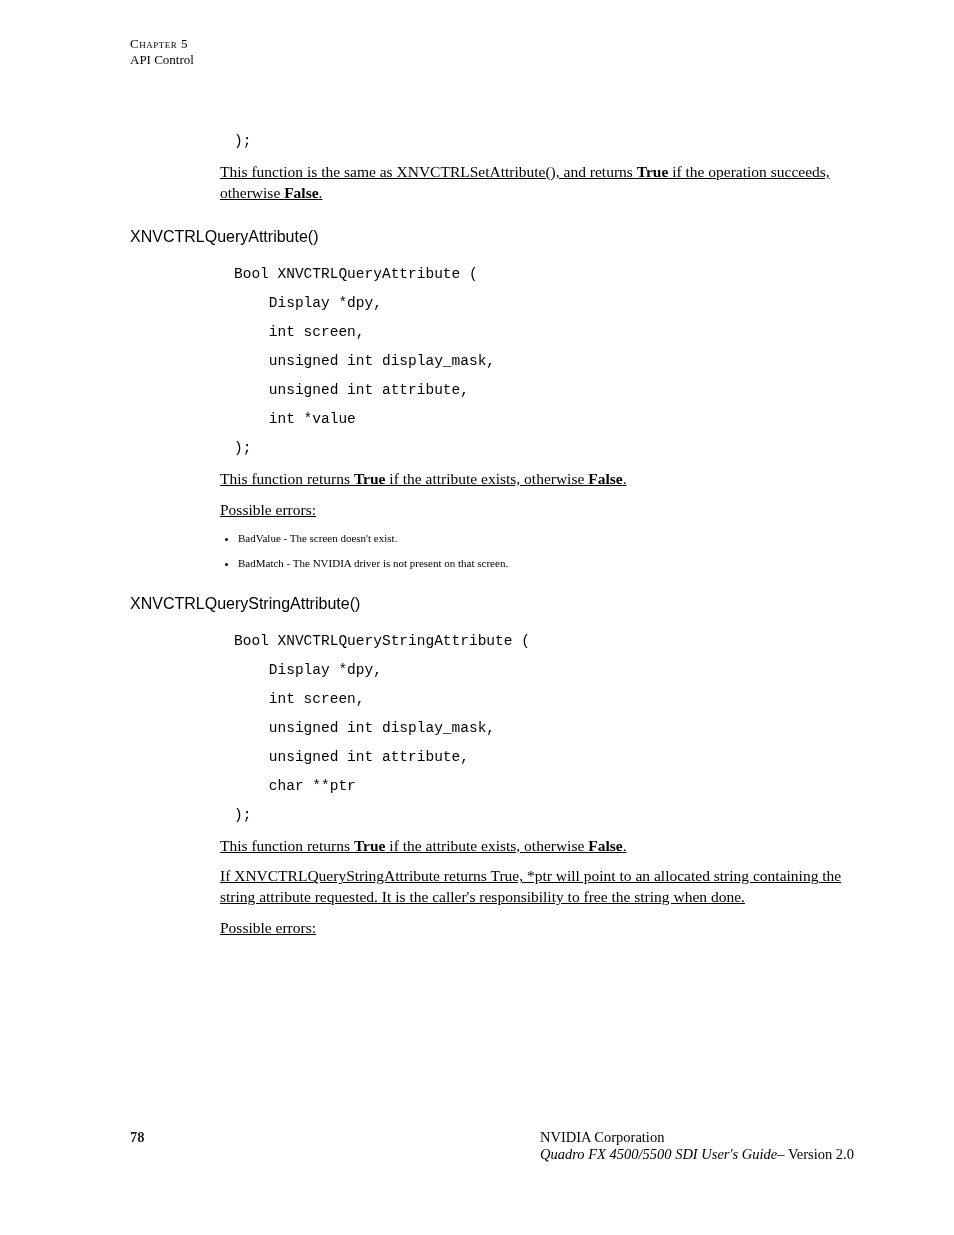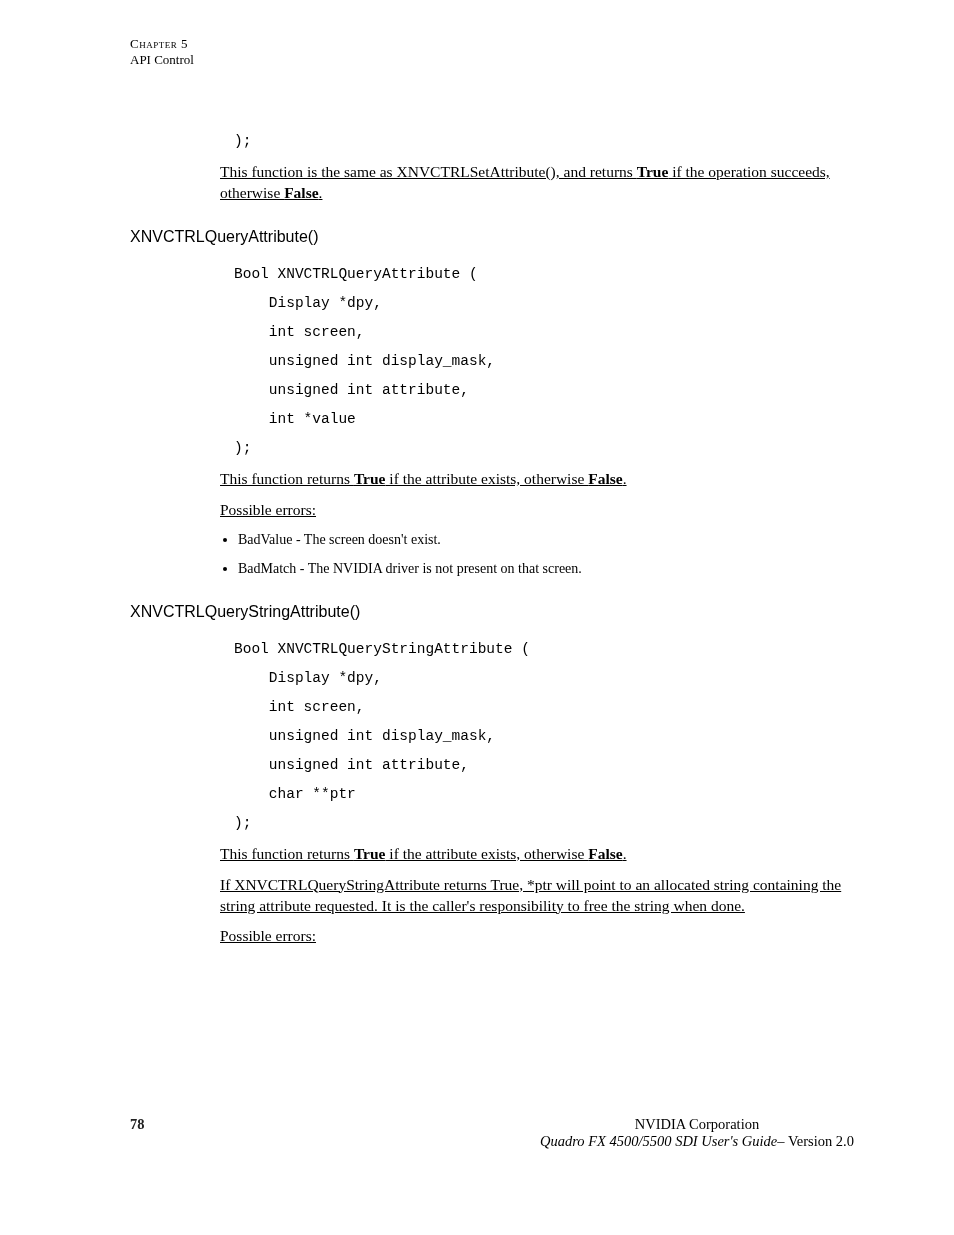--- a/index.html
+++ b/index.html
@@ -48,38 +48,38 @@
     font-family: "Trebuchet MS", "Lucida Sans", Arial, sans-serif;
     font-size: 16px;
     font-weight: normal;
     margin: 24px 0 14px -90px;
   }
   ul.errs {
     margin: 6px 0 12px 0;
     padding-left: 18px;
   }
   ul.errs li {
-    font-size: 14px;
+    font-size: 11px;
     line-height: 1.35;
     margin: 10px 0;
   }
   .link {
     color: #0066aa;
   }
   .bold { font-weight: bold; }
   .footer {
     position: absolute;
-    bottom: 85px;
+    bottom: 72px;
     left: 130px;
     right: 100px;
     font-size: 14.5px;
   }
   .footer-right {
     float: right;
-    text-align: center;
+    text-align: left;
   }
   .footer-pagenum {
     font-weight: bold;
     color: #222;
   }
   .footer-doc {
     font-style: italic;
   }
   .indent-spacer { margin-top: 14px; }
 </style>

